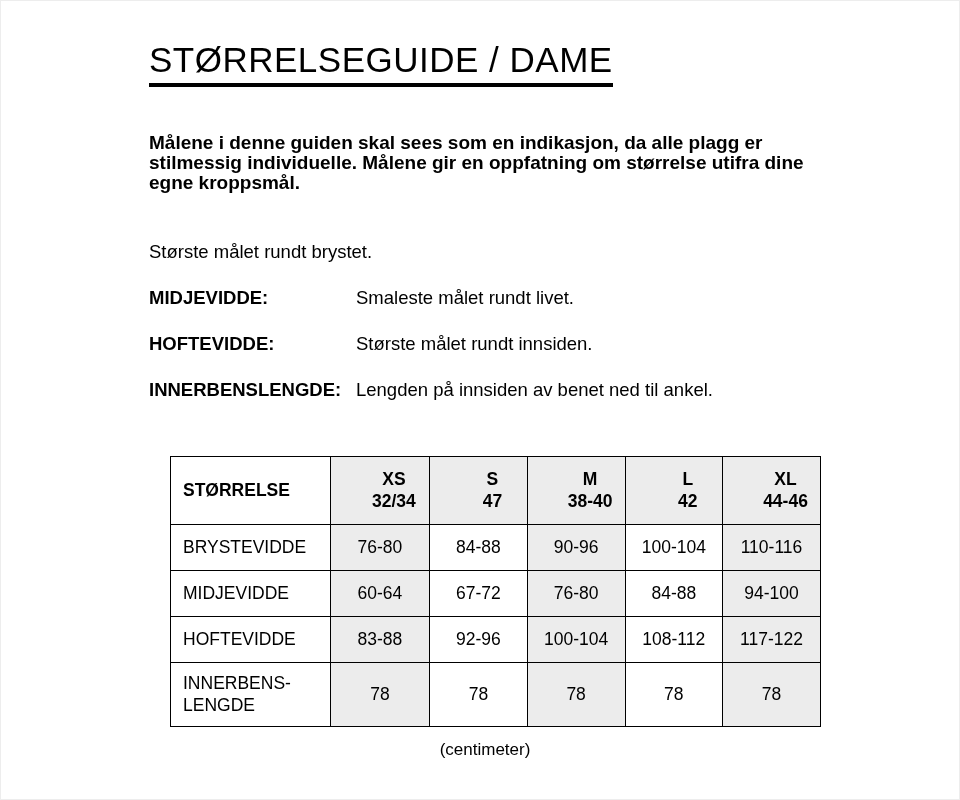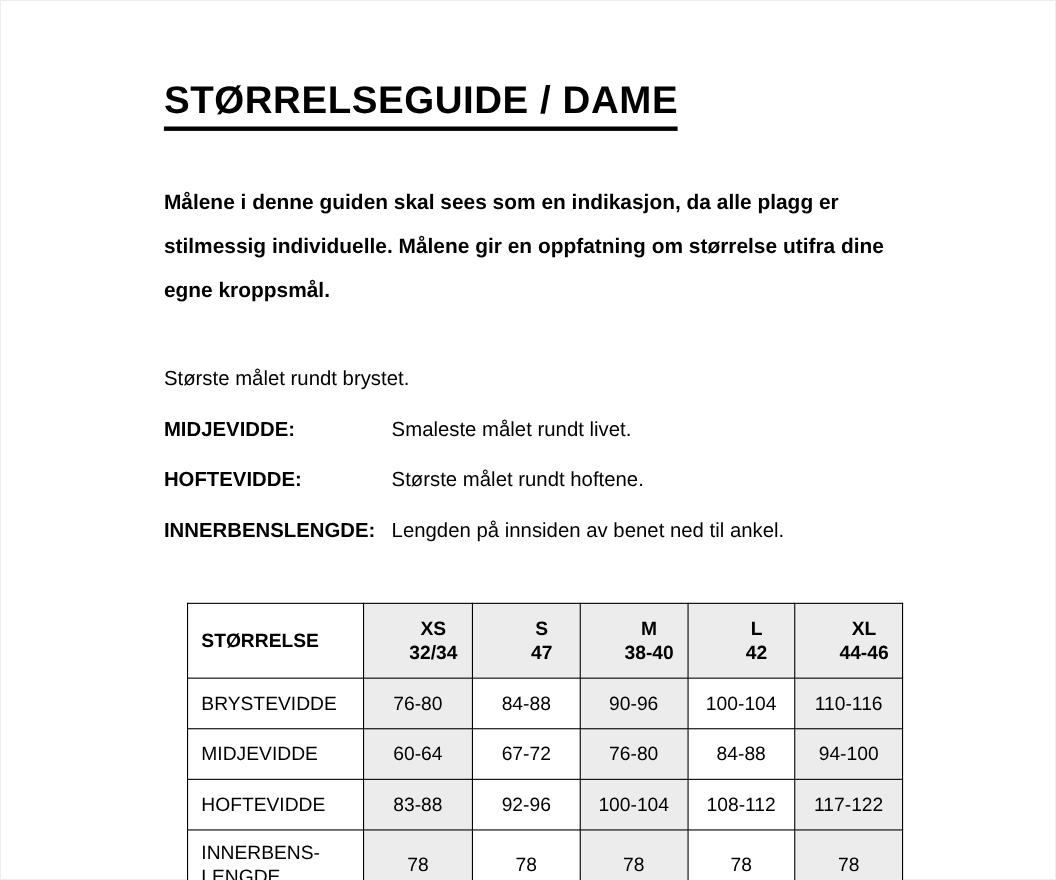--- a/index.html
+++ b/index.html
@@ -18,33 +18,32 @@
     border: 1px solid #ededed;
     background: #ffffff;
   }
   .content {
     padding: 40px 0 0 148px;
     width: 820px;
   }
   .title {
     display: inline-block;
     font-size: 35px;
-    font-weight: bold;
+    font-weight: normal;
     letter-spacing: 0.5px;
     border-bottom: 4px solid #000000;
     padding-bottom: 3px;
     line-height: 1.1;
-    margin-top: 32px;
   }
   .intro {
     margin-top: 46px;
     width: 665px;
     font-size: 19px;
     font-weight: bold;
-    line-height: 40px;
+    line-height: 20px;
   }
   .definitions { margin-top: 48px; }
   .def-row {
     display: flex;
     align-items: baseline;
     margin-bottom: 25px;
     font-size: 18.5px;
     line-height: 21px;
   }
   .def-term {
@@ -115,21 +114,21 @@
     <div class="definitions">
       <div class="def-row">
         <span class="def-desc">Største målet rundt brystet.</span>
       </div>
       <div class="def-row">
         <span class="def-term">MIDJEVIDDE:</span>
         <span class="def-desc">Smaleste målet rundt livet.</span>
       </div>
       <div class="def-row">
         <span class="def-term">HOFTEVIDDE:</span>
-        <span class="def-desc">Største målet rundt hoftene.</span>
+        <span class="def-desc">Største målet rundt innsiden.</span>
       </div>
       <div class="def-row">
         <span class="def-term">INNERBENSLENGDE:</span>
         <span class="def-desc">Lengden på innsiden av benet ned til ankel.</span>
       </div>
     </div>
 
     <table class="size-table">
       <colgroup>
         <col class="c-label">

